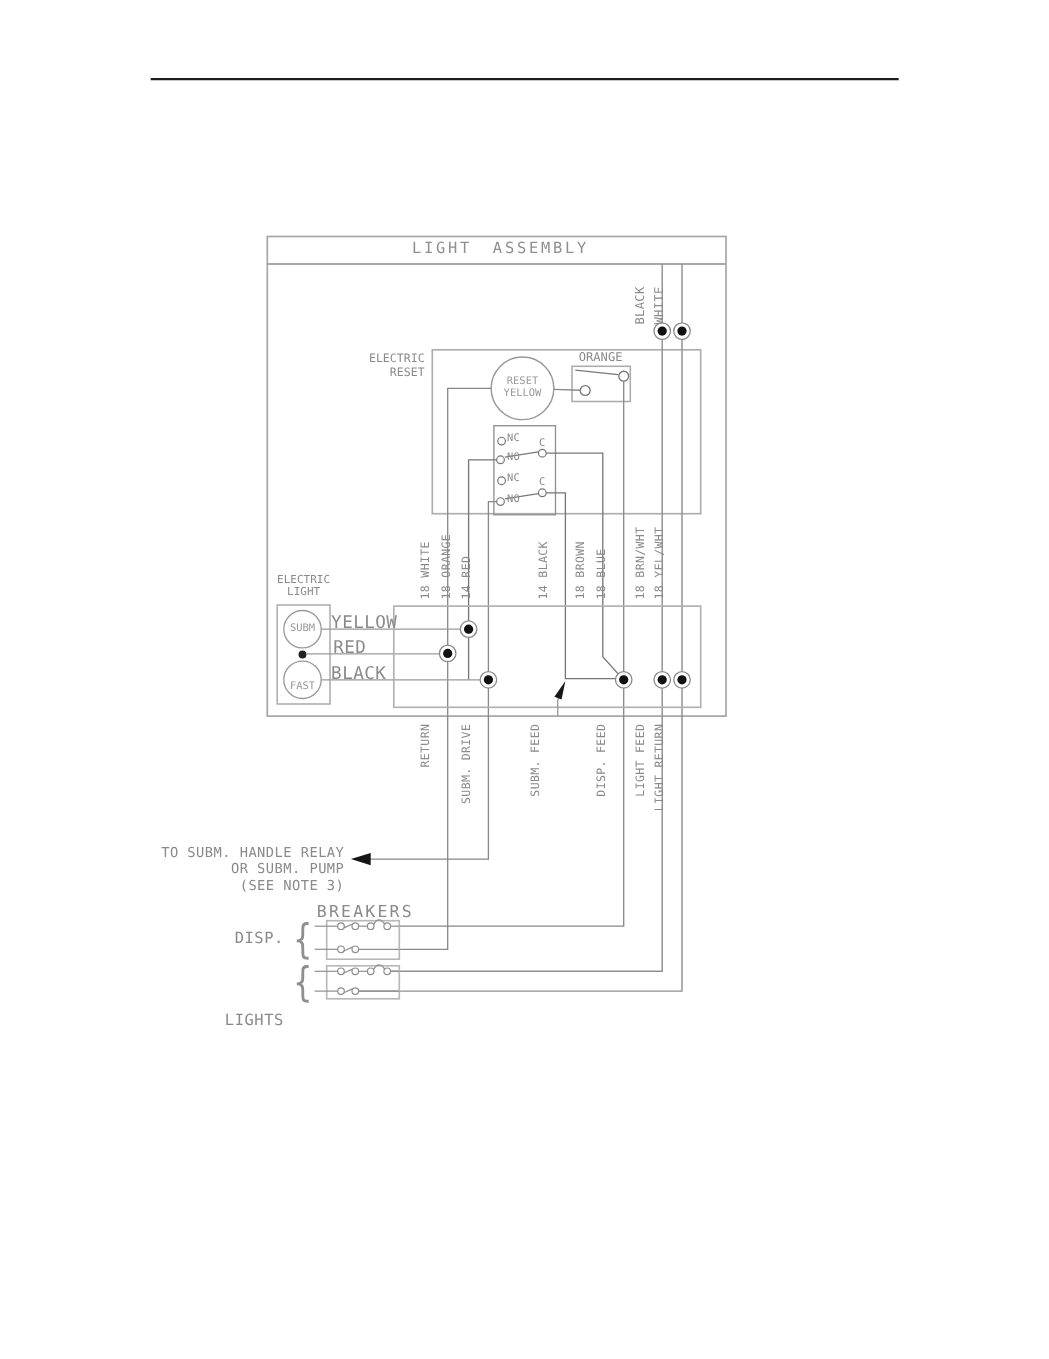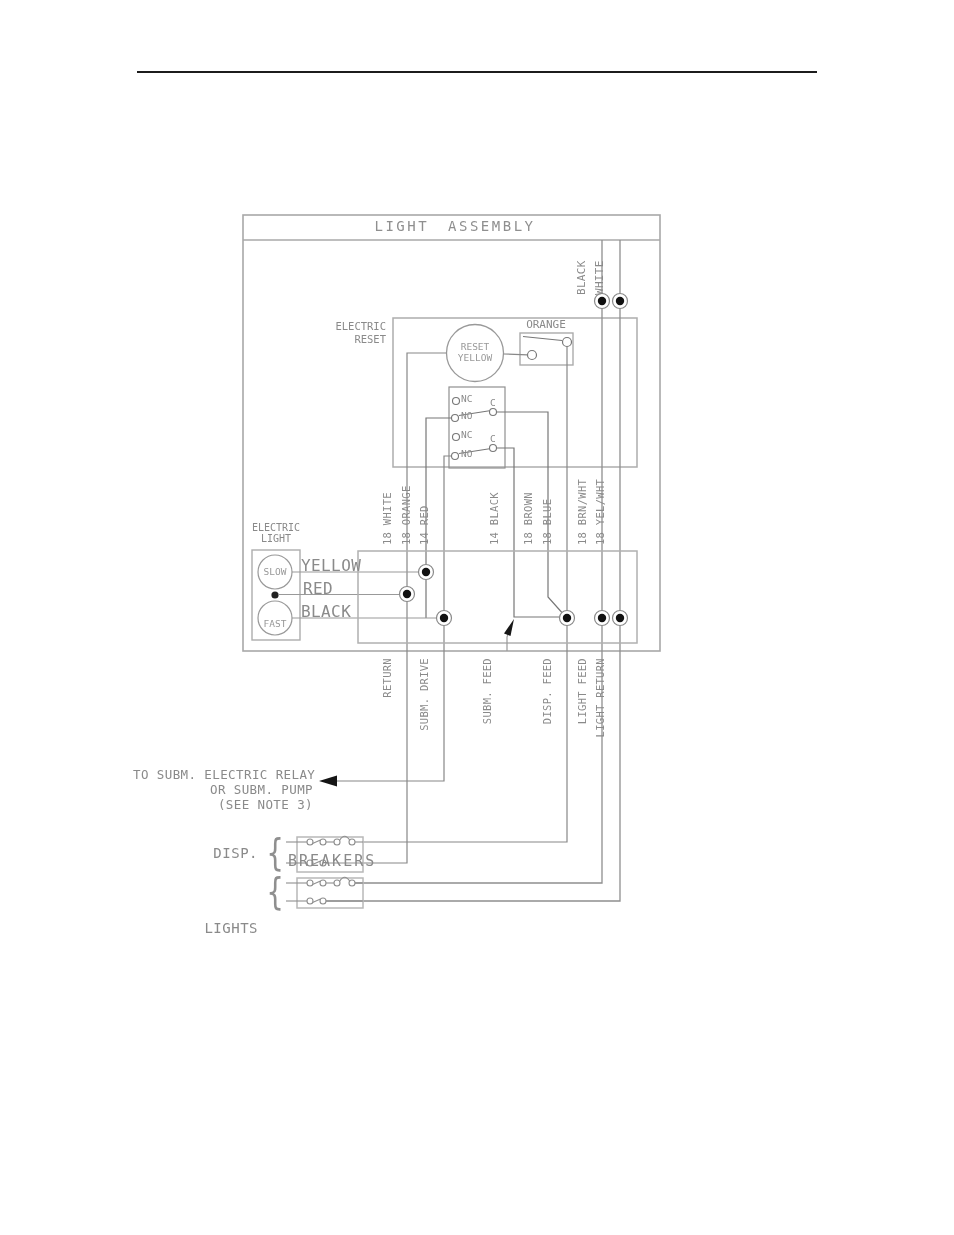--- a/index.html
+++ b/index.html
@@ -180,21 +180,21 @@
 
   <div class="lbl fs9" style="left:461px;top:394px;">NC</div>
   <div class="lbl fs9" style="left:461px;top:411px;">NO</div>
   <div class="lbl fs9" style="left:490px;top:398px;">C</div>
   <div class="lbl fs9" style="left:461px;top:430px;">NC</div>
   <div class="lbl fs9" style="left:490px;top:434px;">C</div>
   <div class="lbl fs9" style="left:461px;top:449px;">NO</div>
 
   <div class="lbl fs10 c" style="left:240px;top:522px;width:72px;">ELECTRIC</div>
   <div class="lbl fs10 c" style="left:240px;top:533px;width:72px;">LIGHT</div>
-  <div class="lbl fs9 c" style="left:250px;top:567px;width:50px;color:#999;">SLOW</div>
+  <div class="lbl fs9 c" style="left:250px;top:567px;width:50px;color:#999;">SUBM</div>
   <div class="lbl fs9 c" style="left:250px;top:619px;width:50px;color:#999;">FAST</div>
   <div class="lbl fs12" style="left:301px;top:557px;">YELLOW</div>
   <div class="lbl fs12" style="left:303px;top:580px;">RED</div>
   <div class="lbl fs12" style="left:301px;top:603px;">BLACK</div>
 
   <div class="vl vlu" style="left:394px;top:532px;">18 WHITE</div>
   <div class="vl vlu" style="left:413px;top:532px;">18 ORANGE</div>
   <div class="vl vlu" style="left:431px;top:532px;">14 RED</div>
   <div class="vl vlu" style="left:501px;top:532px;">14 BLACK</div>
   <div class="vl vlu" style="left:535px;top:532px;">18 BROWN</div>
@@ -202,23 +202,23 @@
   <div class="vl vlu" style="left:589px;top:532px;">18 BRN/WHT</div>
   <div class="vl vlu" style="left:607px;top:532px;">18 YEL/WHT</div>
 
   <div class="vl vld" style="left:394px;top:745px;">RETURN</div>
   <div class="vl vld" style="left:431px;top:745px;">SUBM. DRIVE</div>
   <div class="vl vld" style="left:494px;top:745px;">SUBM. FEED</div>
   <div class="vl vld" style="left:554px;top:745px;">DISP. FEED</div>
   <div class="vl vld" style="left:589px;top:745px;">LIGHT FEED</div>
   <div class="vl vld" style="left:607px;top:745px;">LIGHT RETURN</div>
 
-  <div class="lbl fs13 r" style="left:133px;top:768px;width:180px;">TO SUBM. ELECTRIC RELAY</div>
+  <div class="lbl fs13 r" style="left:133px;top:768px;width:180px;">TO SUBM. HANDLE RELAY</div>
   <div class="lbl fs13 r" style="left:133px;top:783px;width:180px;">OR SUBM. PUMP</div>
   <div class="lbl fs13 r" style="left:133px;top:798px;width:180px;">(SEE NOTE 3)</div>
 
-  <div class="lbl brk" style="left:288px;top:821px;margin-top:32px;">BREAKERS</div>
+  <div class="lbl brk" style="left:288px;top:821px;">BREAKERS</div>
   <div class="lbl fs14 r" style="left:198px;top:846px;width:60px;">DISP.</div>
   <div class="lbl fs14 r" style="left:198px;top:921px;width:60px;">LIGHTS</div>
   <div class="lbl brace" style="left:264px;top:835px;">{</div>
   <div class="lbl brace" style="left:264px;top:874px;">{</div>
 
 </div>
 
 </body></html>

